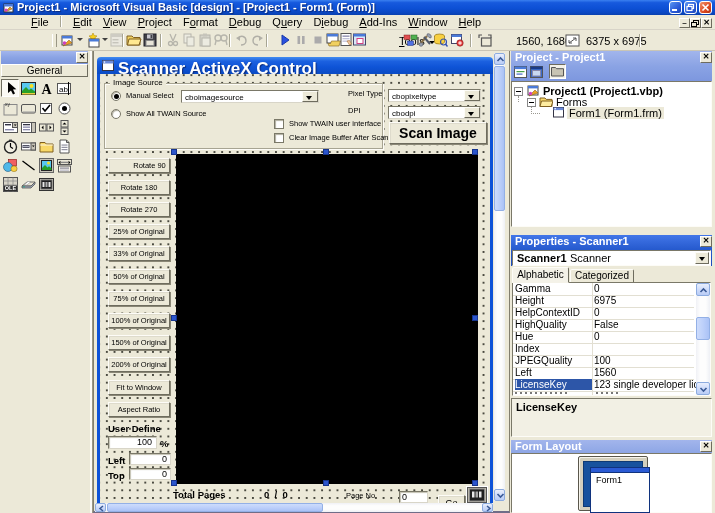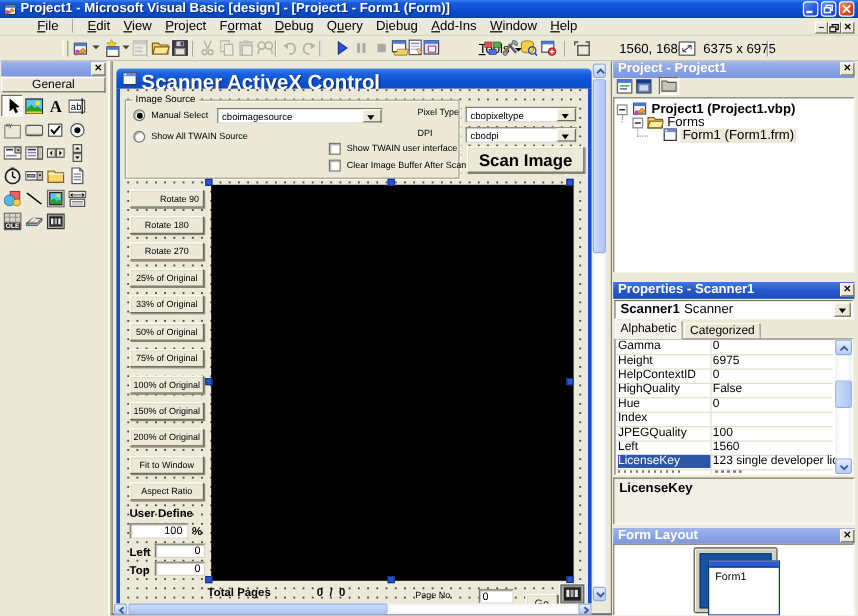--- a/index.html
+++ b/index.html
@@ -79,21 +79,21 @@
   
   .xptrack-v{background:linear-gradient(90deg,#f0f1f6,#fdfdfd 30%,#fdfdfd 70%,#eef0f5);}
   .xptrack-h{background:linear-gradient(180deg,#f0f1f6,#fdfdfd 30%,#fdfdfd 70%,#eef0f5);}
   .xpbtn{background:linear-gradient(180deg,#e9effd 0%,#cfdcfa 50%,#b9ccf6 100%);
     border:1px solid #8cabdf;border-radius:2px;box-sizing:border-box;}
   .xpthumb-v{background:linear-gradient(90deg,#cddcfc,#bdd0fa 50%,#aac2f6);border:1px solid #93b0e6;border-radius:2px;box-sizing:border-box;}
   .xpthumb-h{background:linear-gradient(180deg,#cddcfc,#bdd0fa 50%,#aac2f6);border:1px solid #93b0e6;border-radius:2px;box-sizing:border-box;}
   .chev{position:absolute;left:1px;top:2px;}
   
   #rightcol{left:510px;top:51px;width:205px;height:462px;background:#ece9d8;}
-  .panelhdr{height:14px;box-sizing:border-box;}
+  .panelhdr{height:31px;box-sizing:border-box;}
   .panelhdr .ptext{position:absolute;left:4px;top:0px;font-size:11px;font-weight:bold;color:#fff;white-space:nowrap;}
   .hdr-inactive{background:linear-gradient(180deg,#a2b5ec 0%,#8aa3e4 50%,#7c96de 100%);}
   .hdr-active{background:linear-gradient(180deg,#4276e8 0%,#2458cc 50%,#1c4cbe 100%);}
   .whitebox{background:#fff;border:1px solid;border-color:#7a7868 #fdfcf7 #fdfcf7 #7a7868;box-sizing:border-box;}
   .projbtn{width:15px;height:14px;}
   .treetext{font-size:11px;white-space:nowrap;}
   .dotline{border-left:1px dotted #9a9890;}
   .dothline{border-top:1px dotted #9a9890;}
   
   .prow{position:absolute;left:0;width:181px;height:12px;border-bottom:1px solid #e2dfd2;}

